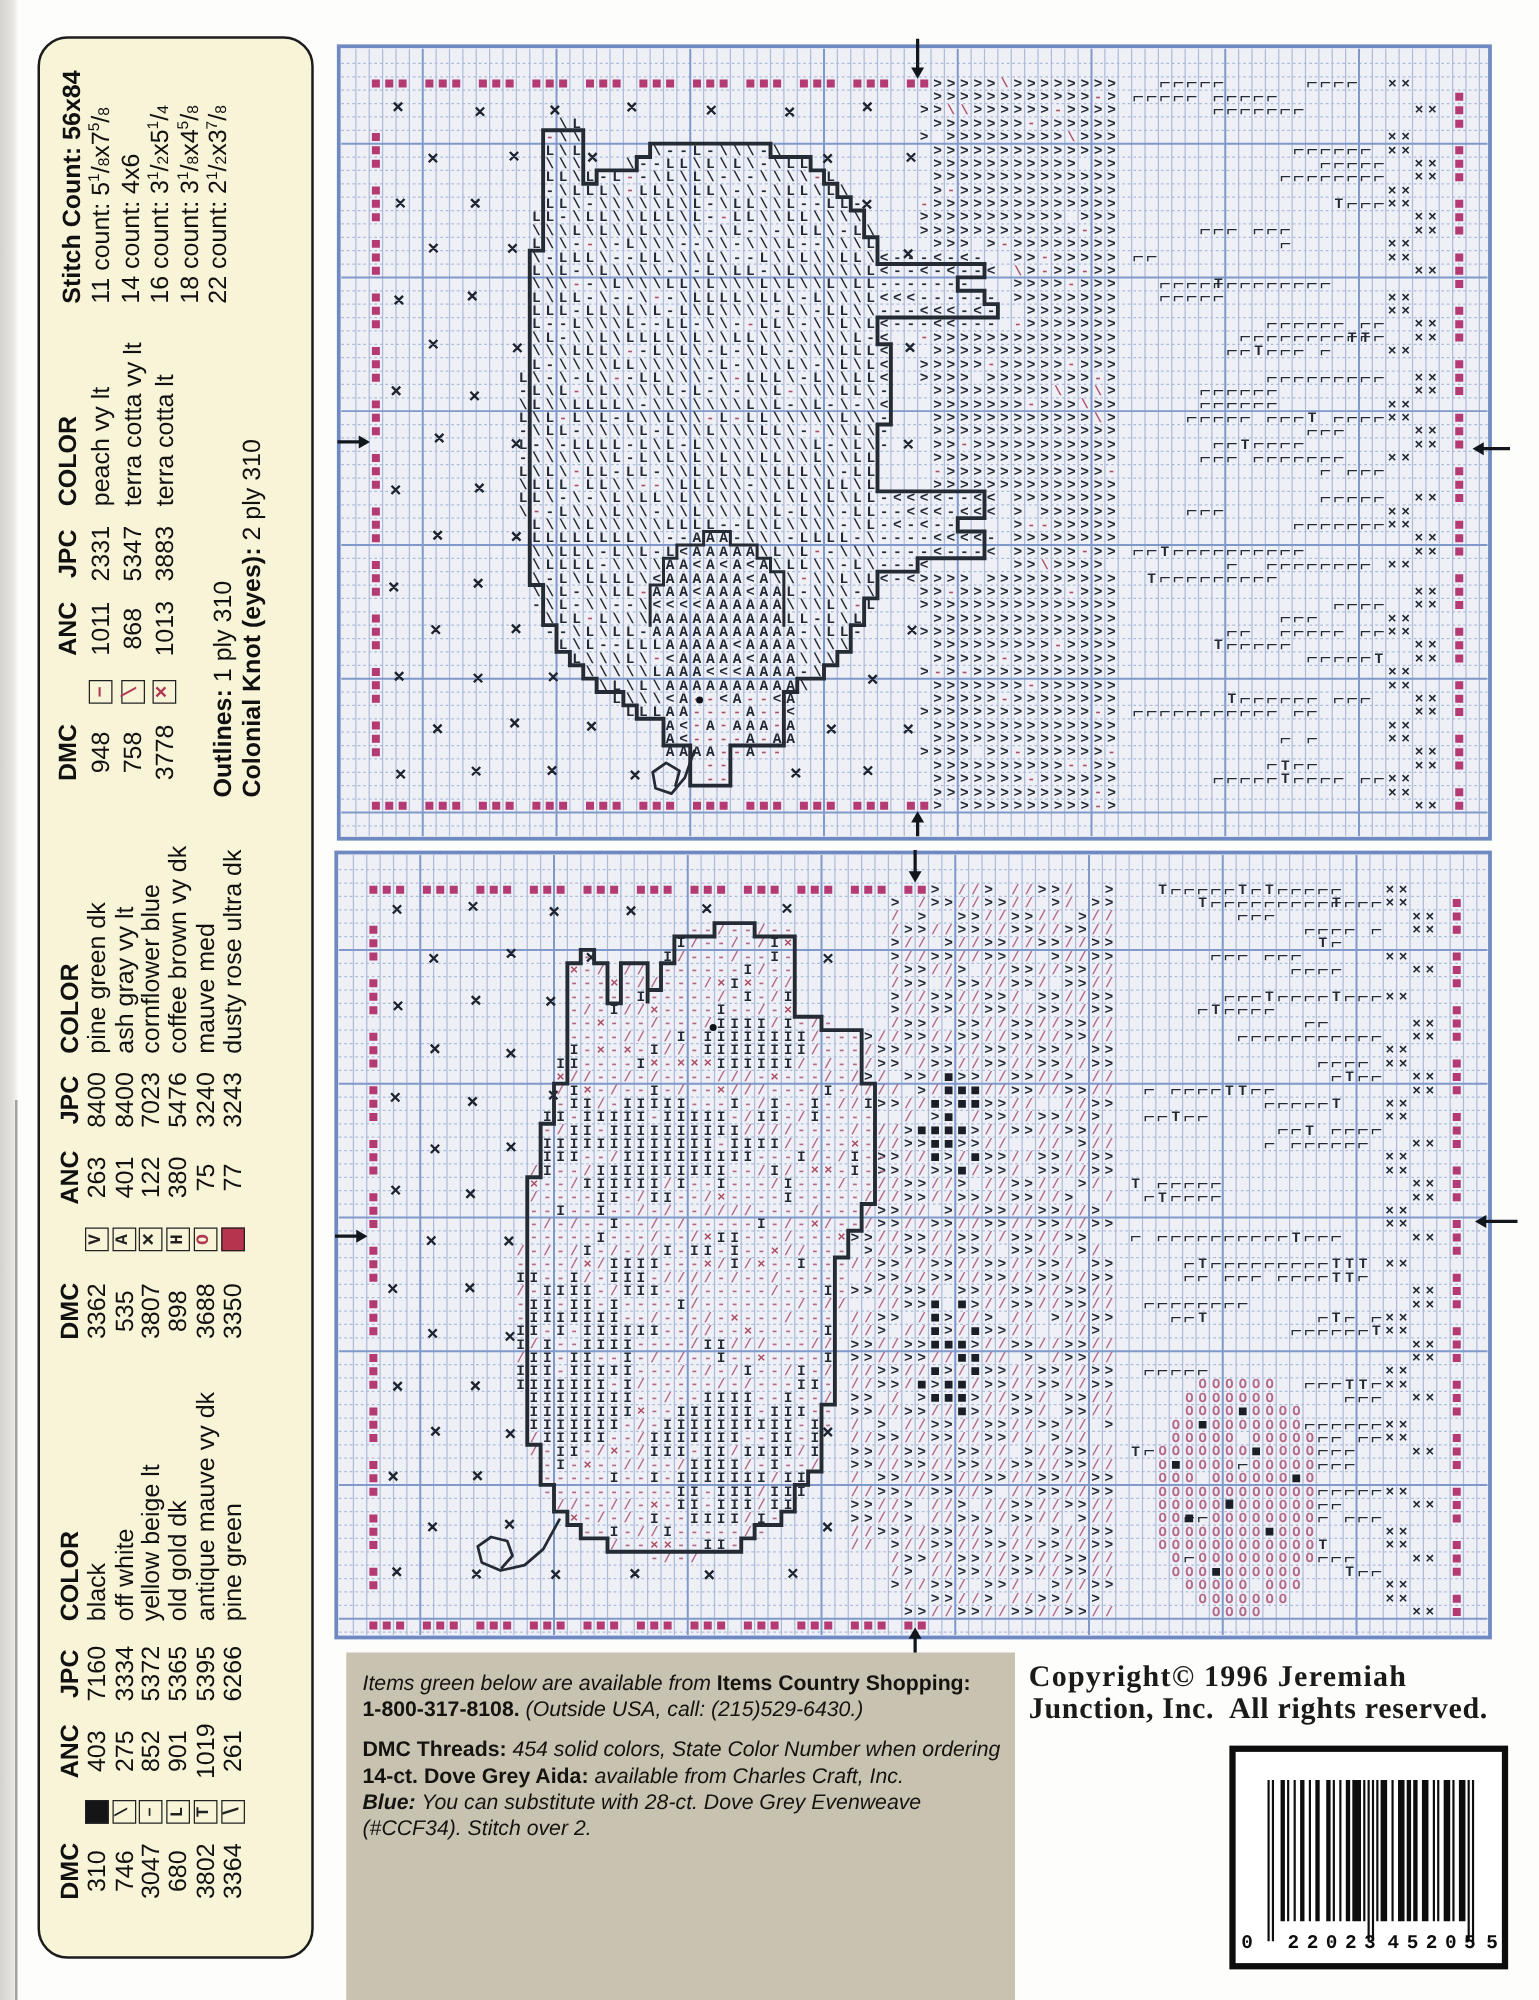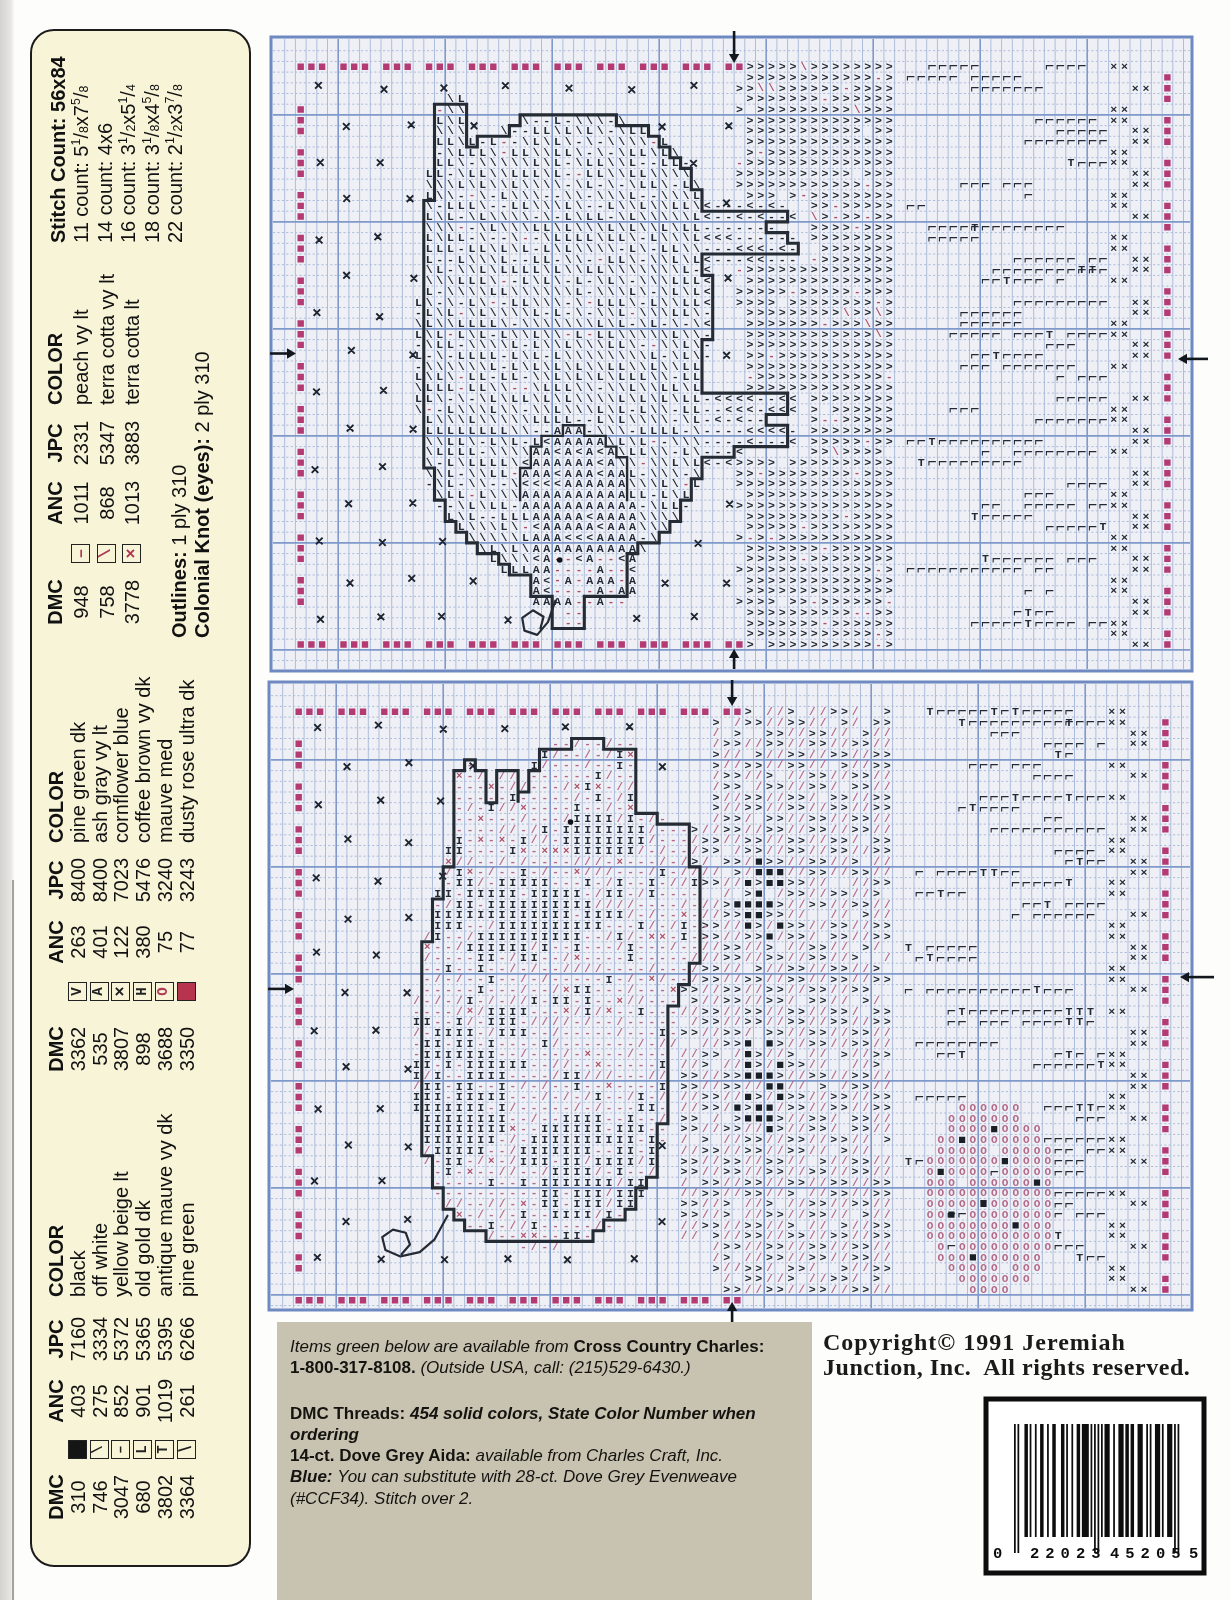--- a/index.html
+++ b/index.html
@@ -482,28 +482,28 @@
     <path d="M732.1 706L726.9 697L737.3000000000001 697Z" fill="#12161d"></path>
     <path d="M732.1 1336V1310" stroke="#12161d" stroke-width="2.6"></path>
     <path d="M732.1 1302L726.9 1311L737.3000000000001 1311Z" fill="#12161d"></path>
     <path d="M268 988.9H286" stroke="#12161d" stroke-width="2.6"></path>
     <path d="M294 988.9L285 983.6999999999999L285 994.1Z" fill="#12161d"></path>
     <path d="M1214 977.1H1188" stroke="#12161d" stroke-width="2.6"></path>
     <path d="M1180 977.1L1189 971.9L1189 982.3000000000001Z" fill="#12161d"></path>
   </svg>
 <div id="tanbox">
     <div id="tantext">
-<div><i>Items green below are available from </i><b>Cross Country Charles:</b><br>
+<div><i>Items green below are available from </i><b>Items Country Shopping:</b><br>
 <b>1-800-317-8108.</b> <i>(Outside USA, call: (215)529-6430.)</i></div>
-<div style="margin-top:24px;font-weight:bold;"><b>DMC Threads:</b> <i>454 solid colors, State Color Number when ordering</i></div>
+<div style="margin-top:10px;"><b>DMC Threads:</b> <i>454 solid colors, State Color Number when ordering</i></div>
 <div style=""><b>14-ct. Dove Grey Aida:</b> <i>available from Charles Craft, Inc.</i><br>
 <b><i>Blue:</i></b> <i>You can substitute with 28-ct. Dove Grey Evenweave<br>(#CCF34). Stitch over 2.</i></div>
 </div>
   </div>
-<div id="copy"><span style="letter-spacing:1.0px;">Copyright© 1991 Jeremiah</span><br><span style="letter-spacing:0.55px;">Junction, Inc.&nbsp; All rights reserved.</span></div>
+<div id="copy"><span style="letter-spacing:1.0px;">Copyright© 1996 Jeremiah</span><br><span style="letter-spacing:0.55px;">Junction, Inc.&nbsp; All rights reserved.</span></div>
 <svg style="position:absolute;left:0;top:0;" width="1231" height="1600" viewBox="0 0 1231 1600">
 <rect x="986" y="1399" width="218" height="174" fill="#fff" stroke="#0d0d0d" stroke-width="5"></rect>
 <g fill="#0d0d0d">
       <rect x="1014.00" y="1424" width="1.74" height="129"></rect>
       <rect x="1017.48" y="1424" width="1.74" height="129"></rect>
       <rect x="1024.44" y="1424" width="3.48" height="113"></rect>
       <rect x="1029.66" y="1424" width="1.74" height="113"></rect>
       <rect x="1034.88" y="1424" width="1.74" height="113"></rect>
       <rect x="1040.10" y="1424" width="3.48" height="113"></rect>
       <rect x="1047.06" y="1424" width="1.74" height="113"></rect>

